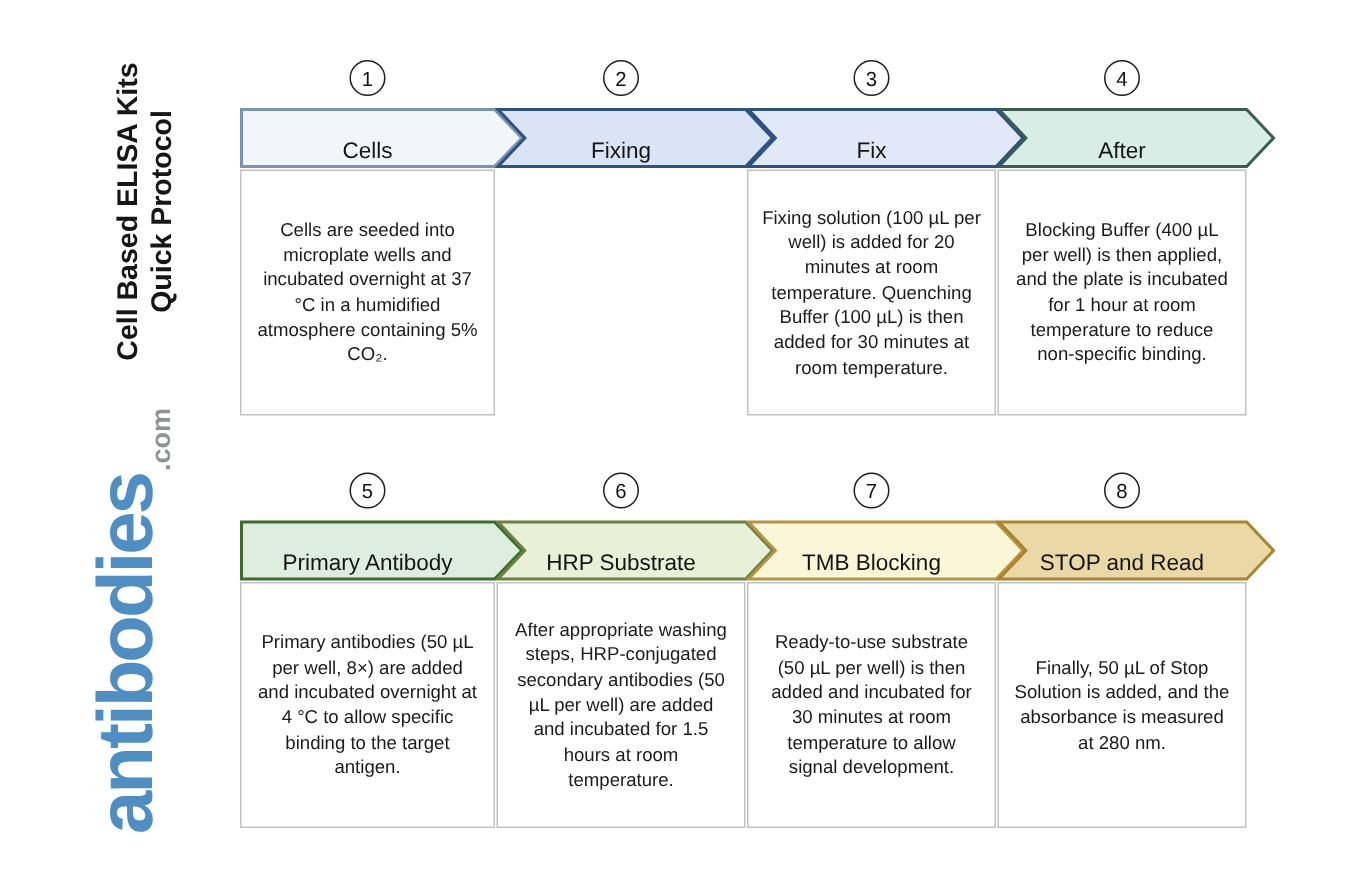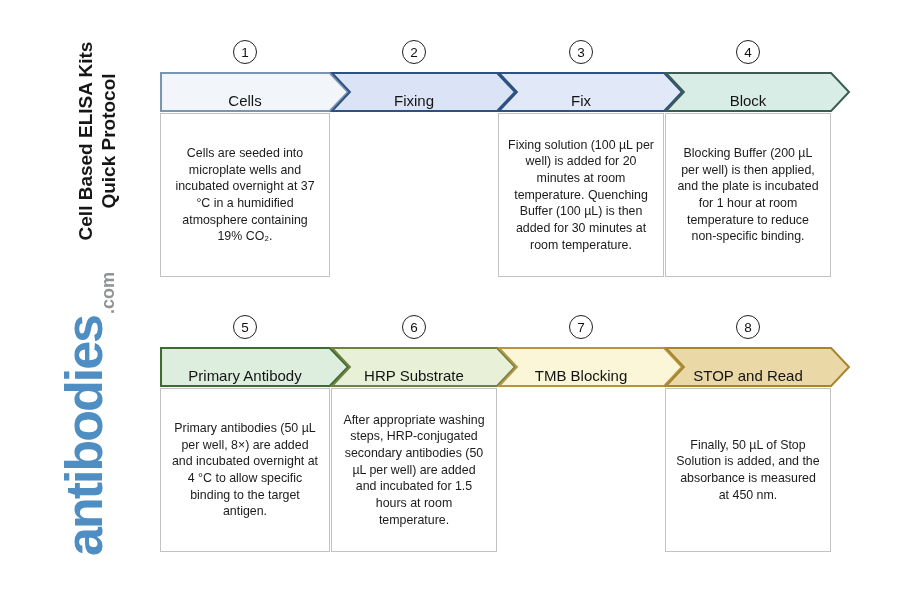--- a/index.html
+++ b/index.html
@@ -57,21 +57,21 @@
     <span class="logo-suffix" style="color: rgb(143, 147, 150);">.com</span>
   </div>
 
   <div class="step-col" style="left:160px;top:40px;width:170px;">
     <div class="badge">1</div>
     <svg class="arrow-svg" viewBox="0 0 186 40" preserveAspectRatio="none">
       <polygon points="1,1 167,1 185,20 167,39 1,39" stroke-width="2" fill="#f2f6fb" stroke="#7b94b0"></polygon>
     </svg>
     <div class="arrow-label">Cells</div>
     <div class="desc-box">
-      <p>Cells are seeded into microplate wells and incubated overnight at 37 °C in a humidified atmosphere containing 19% CO₂.</p>
+      <p>Cells are seeded into microplate wells and incubated overnight at 37 °C in a humidified atmosphere containing 5% CO₂.</p>
     </div>
   </div>
 
   <div class="step-col" style="left:331px;top:40px;width:166px;">
     <div class="badge">2</div>
     <svg class="arrow-svg" viewBox="0 0 186 40" preserveAspectRatio="none">
       <polygon points="1,1 167,1 185,20 167,39 1,39 19,20" stroke-width="2" fill="#dbe4f6" stroke="#2d5182"></polygon>
     </svg>
     <div class="arrow-label">Fixing</div>
   </div>
@@ -85,23 +85,23 @@
     <div class="desc-box">
       <p>Fixing solution (100 µL per well) is added for 20 minutes at room temperature. Quenching Buffer (100 µL) is then added for 30 minutes at room temperature.</p>
     </div>
   </div>
 
   <div class="step-col" style="left:665px;top:40px;width:166px;">
     <div class="badge">4</div>
     <svg class="arrow-svg" viewBox="0 0 186 40" preserveAspectRatio="none">
       <polygon points="1,1 167,1 185,20 167,39 1,39 19,20" stroke-width="2" fill="#d8ede6" stroke="#3a5c52"></polygon>
     </svg>
-    <div class="arrow-label">Block</div>
+    <div class="arrow-label">After</div>
     <div class="desc-box">
-      <p>Blocking Buffer (200 µL per well) is then applied, and the plate is incubated for 1 hour at room temperature to reduce non-specific binding.</p>
+      <p>Blocking Buffer (400 µL per well) is then applied, and the plate is incubated for 1 hour at room temperature to reduce non-specific binding.</p>
     </div>
   </div>
 
   <div class="step-col" style="left:160px;top:315px;width:170px;">
     <div class="badge">5</div>
     <svg class="arrow-svg" viewBox="0 0 186 40" preserveAspectRatio="none">
       <polygon points="1,1 167,1 185,20 167,39 1,39" stroke-width="2" fill="#ddeede" stroke="#3e6b2f"></polygon>
     </svg>
     <div class="arrow-label">Primary Antibody</div>
     <div class="desc-box">
@@ -119,26 +119,29 @@
       <p>After appropriate washing steps, HRP-conjugated secondary antibodies (50 µL per well) are added and incubated for 1.5 hours at room temperature.</p>
     </div>
   </div>
 
   <div class="step-col" style="left:498px;top:315px;width:166px;">
     <div class="badge">7</div>
     <svg class="arrow-svg" viewBox="0 0 186 40" preserveAspectRatio="none">
       <polygon points="1,1 167,1 185,20 167,39 1,39 19,20" stroke-width="2" fill="#faf6d7" stroke="#b79445"></polygon>
     </svg>
     <div class="arrow-label">TMB Blocking</div>
+    <div class="desc-box">
+      <p>Ready-to-use substrate (50 µL per well) is then added and incubated for 30 minutes at room temperature to allow signal development.</p>
+    </div>
   </div>
 
   <div class="step-col" style="left:665px;top:315px;width:166px;">
     <div class="badge">8</div>
     <svg class="arrow-svg" viewBox="0 0 186 40" preserveAspectRatio="none">
       <polygon points="1,1 167,1 185,20 167,39 1,39 19,20" stroke-width="2" fill="#ead8a6" stroke="#a8842d"></polygon>
     </svg>
     <div class="arrow-label">STOP and Read</div>
     <div class="desc-box">
-      <p>Finally, 50 µL of Stop Solution is added, and the absorbance is measured at 450 nm.</p>
+      <p>Finally, 50 µL of Stop Solution is added, and the absorbance is measured at 280 nm.</p>
     </div>
   </div>
 
 </div>
 
 </body></html>

